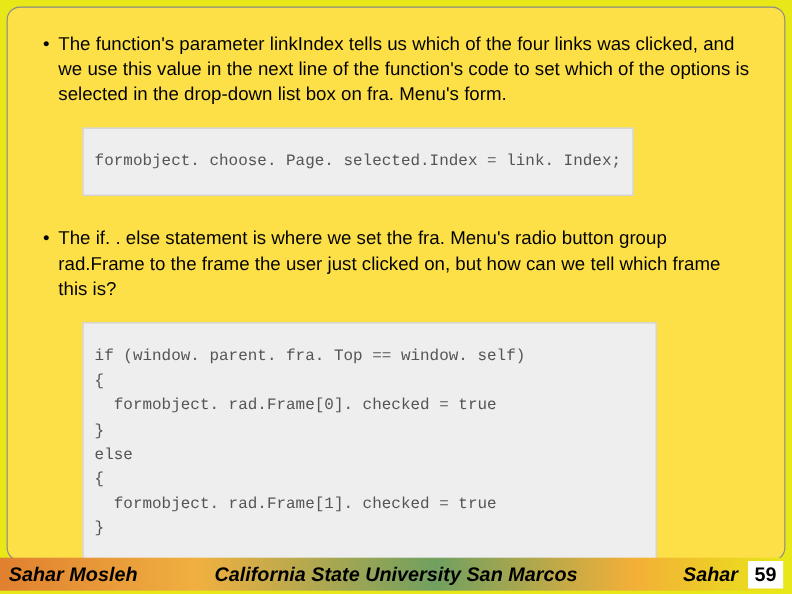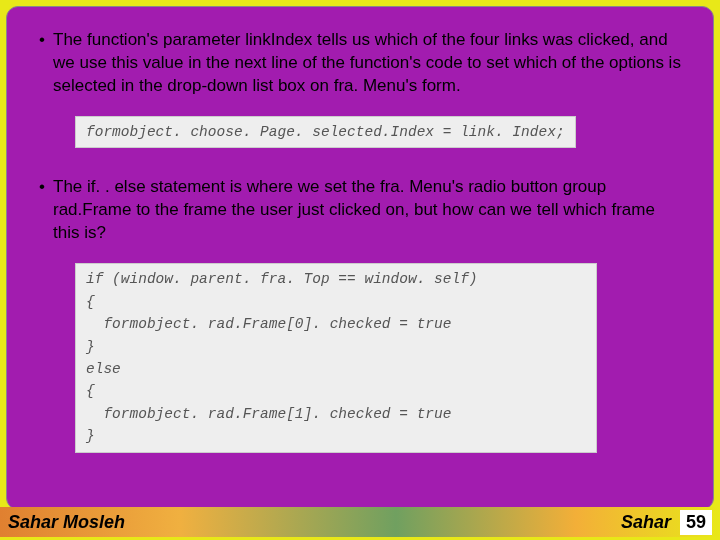--- a/index.html
+++ b/index.html
@@ -11,21 +11,21 @@
     font-family: Arial, sans-serif;
     overflow: hidden;
     position: relative;
   }
   .slide-card {
     position: absolute;
     top: 6px;
     left: 6px;
     right: 6px;
     bottom: 30px;
-    background: #a21caf;
+    background: #fde047;
     border: 1px solid #888;
     border-radius: 12px;
     padding: 22px 28px 10px 28px;
     box-sizing: border-box;
   }
   .bullet-para {
     font-size: 17px;
     line-height: 1.35;
     color: #000;
     margin: 0 0 18px 0;
@@ -36,26 +36,25 @@
     display: inline-block;
     width: 14px;
     text-indent: 0;
   }
   .code-box {
     background: #eeeeee;
     border: 1px solid #ccc;
     font-family: "Courier New", monospace;
     font-size: 14.5px;
     color: #555;
-    padding: 4px 10px;
+    padding: 19px 10px;
     margin: 0 0 28px 40px;
     display: inline-block;
     line-height: 1.55;
     white-space: pre;
-    font-style: italic;
   }
   .code-box.block {
     display: block;
     width: 500px;
   }
   .footer {
     position: absolute;
     left: 0;
     right: 0;
     bottom: 3px;
@@ -104,17 +103,18 @@
 }
 else
 {
   formobject. rad.Frame[1]. checked = true
 }</div>
 
 </div>
 
 <div class="footer">
   <span class="author">Sahar Mosleh</span>
+  <span class="inst">California State University San Marcos</span>
   <span class="page">
     <span>Sahar</span>
     <span class="pagenum">59</span>
   </span>
 </div>
 
 </body></html>

